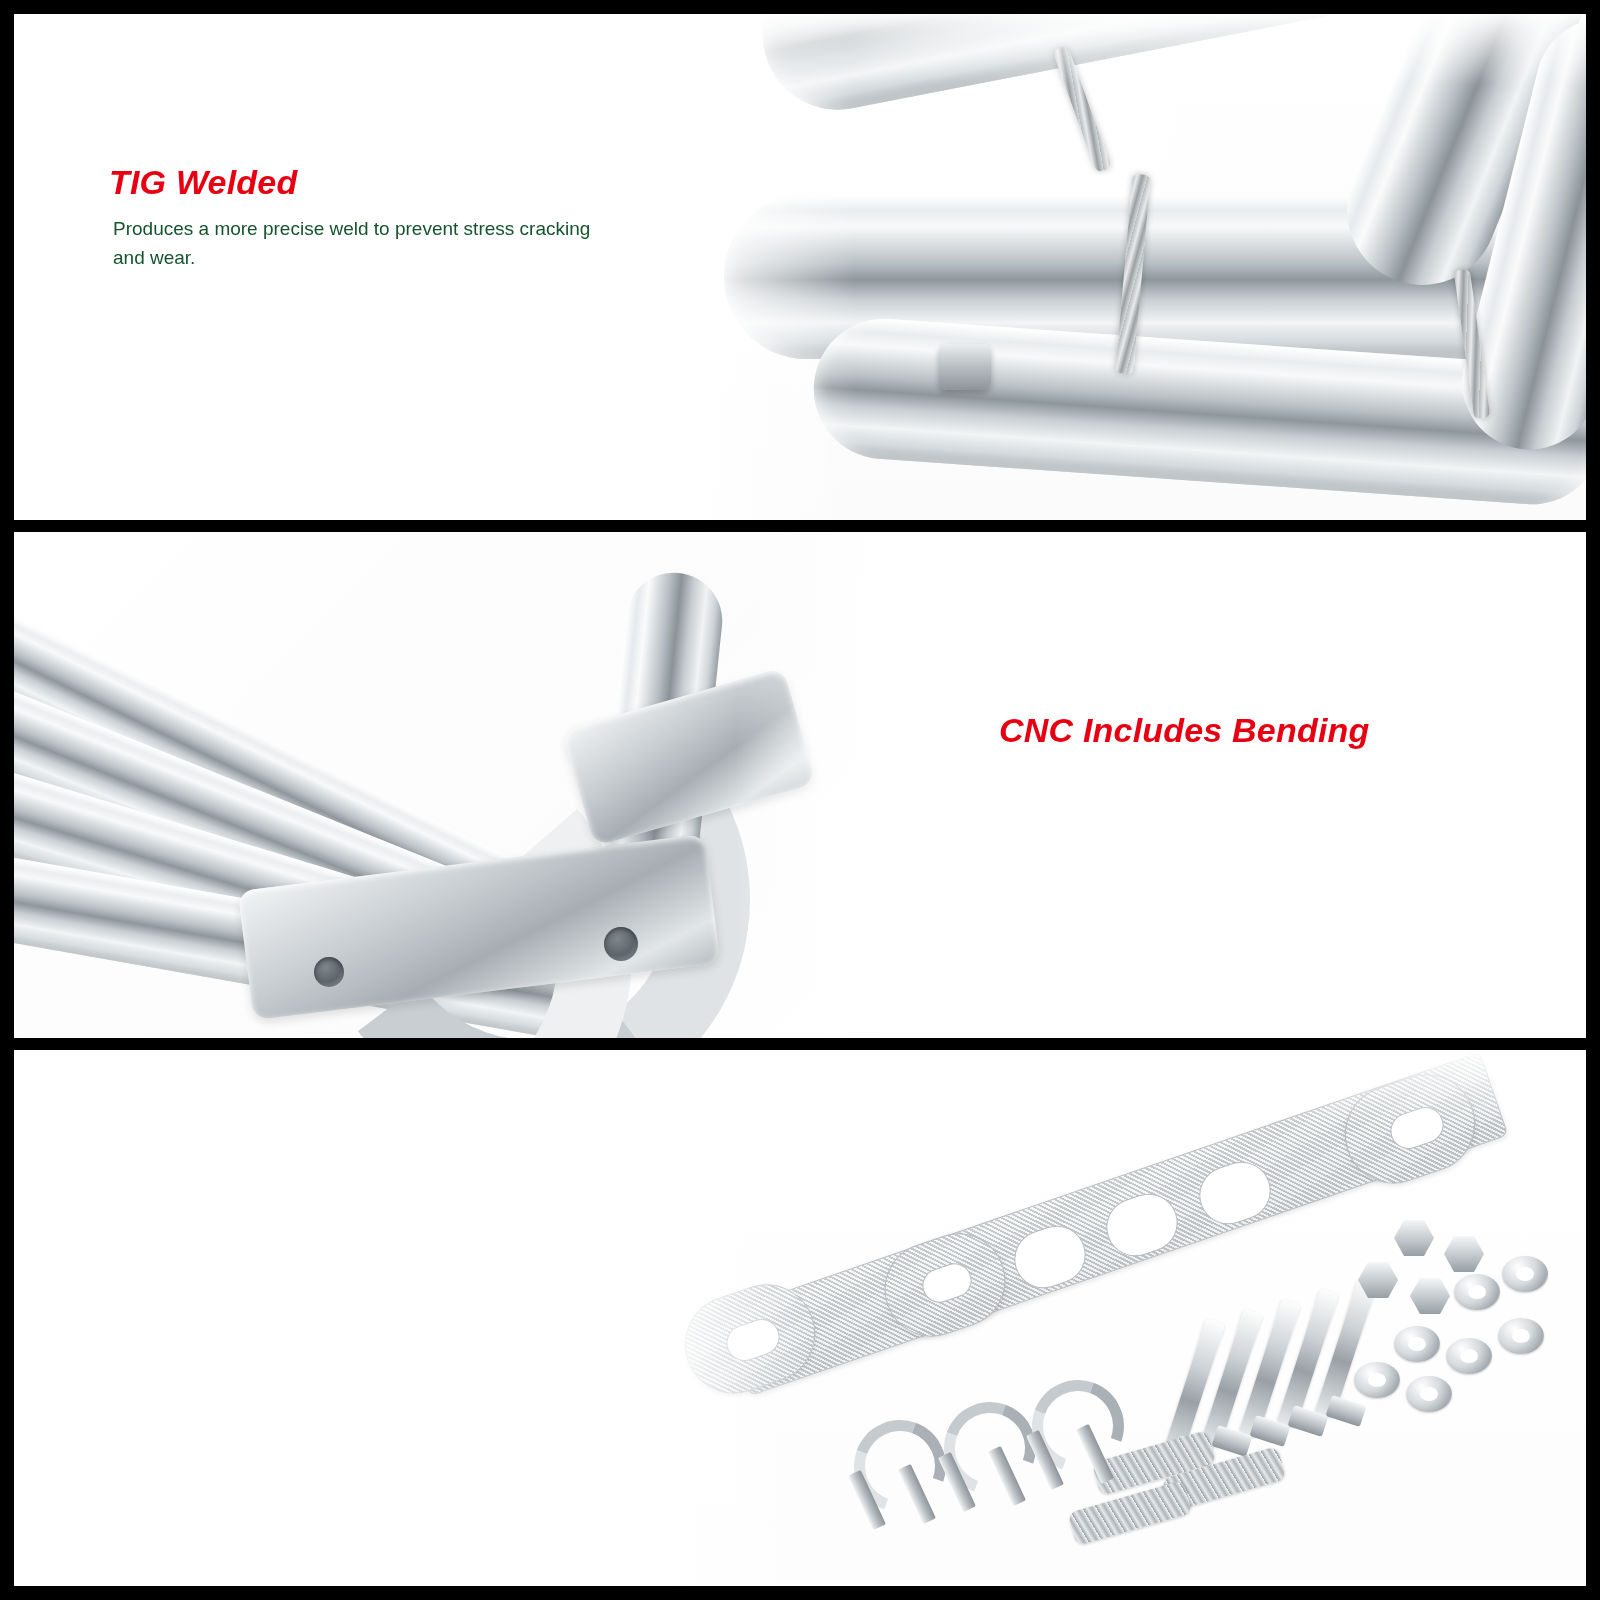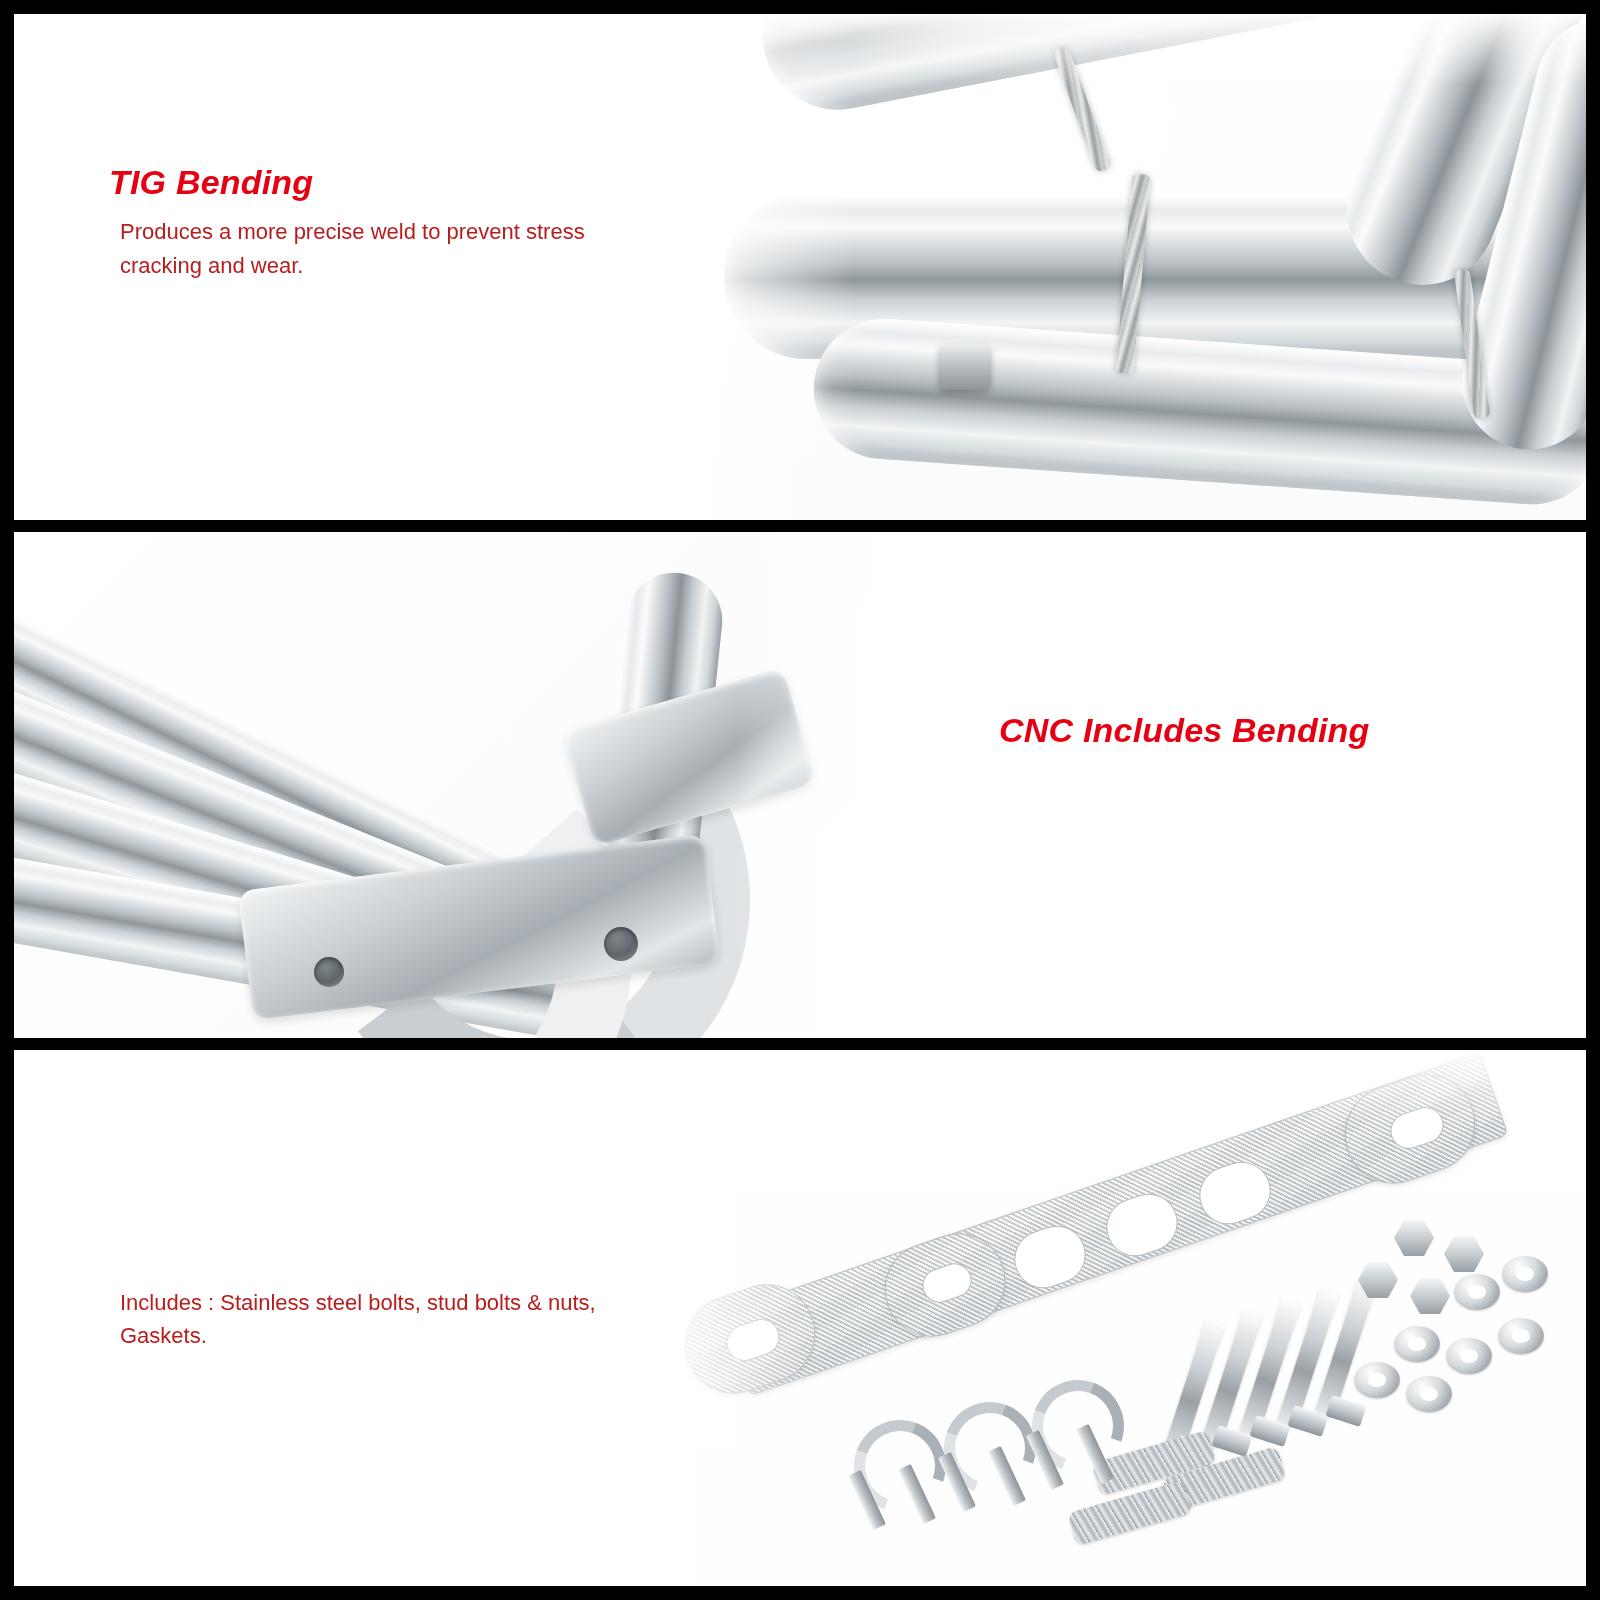--- a/index.html
+++ b/index.html
@@ -46,24 +46,24 @@
   .heading {
     color: #e60012;
     font-size: 34px;
     font-style: italic;
     font-weight: bold;
     letter-spacing: 0.2px;
     margin: 0 0 14px 0;
     line-height: 1.1;
   }
   .body-text {
-    color: #b91c1c;
-    font-size: 22px;
+    color: #14532d;
+    font-size: 19px;
     line-height: 1.52;
-    margin: 11px;
+    margin: 4px;
     font-weight: 400;
   }
 
   
   .photo {
     position: absolute;
     overflow: hidden;
   }
 
   
@@ -252,21 +252,21 @@
 
       <div style="position:absolute; left:245px; top:330px; width:52px; height:46px; border-radius:8px;
                   background:linear-gradient(180deg,#eceef0 0%, #b7bdc1 50%, #8e959a 100%);
                   box-shadow:0 3px 6px rgba(0,0,0,0.25);"></div>
 
       <div class="soft-fade"></div>
       <div class="soft-fade-t"></div>
     </div>
 
     <div class="text-block tb-1">
-      <h2 class="heading">TIG Bending</h2>
+      <h2 class="heading">TIG Welded</h2>
       <p class="body-text">Produces a more precise weld to prevent stress cracking and wear.</p>
     </div>
   </section>
 
   <section class="panel panel-2">
 
     <div class="photo photo-2">
 
       <div class="pipe pipe-chrome" style="left:-120px; top:30px; width:700px; height:78px; transform:rotate(26deg); transform-origin:left center;"></div>
       <div class="pipe pipe-chrome" style="left:-130px; top:110px; width:720px; height:80px; transform:rotate(22deg); transform-origin:left center;"></div>
@@ -356,17 +356,16 @@
 
       <div class="ubolt" style="left:378px; top:330px; width:70px; height:70px; transform:rotate(-25deg);"></div>
       <div class="ubolt-leg" style="left:384px; top:380px; width:14px; height:60px; transform:rotate(-25deg);"></div>
       <div class="ubolt-leg" style="left:434px; top:374px; width:14px; height:60px; transform:rotate(-25deg);"></div>
 
       <div class="soft-fade"></div>
       <div class="soft-fade-t"></div>
     </div>
 
     <div class="text-block tb-3">
-      <p class="body-text">Includes : Stainless steel bolts, stud bolts &amp; nuts, Gaskets.</p>
     </div>
   </section>
 
 </div>
 
 </body></html>

